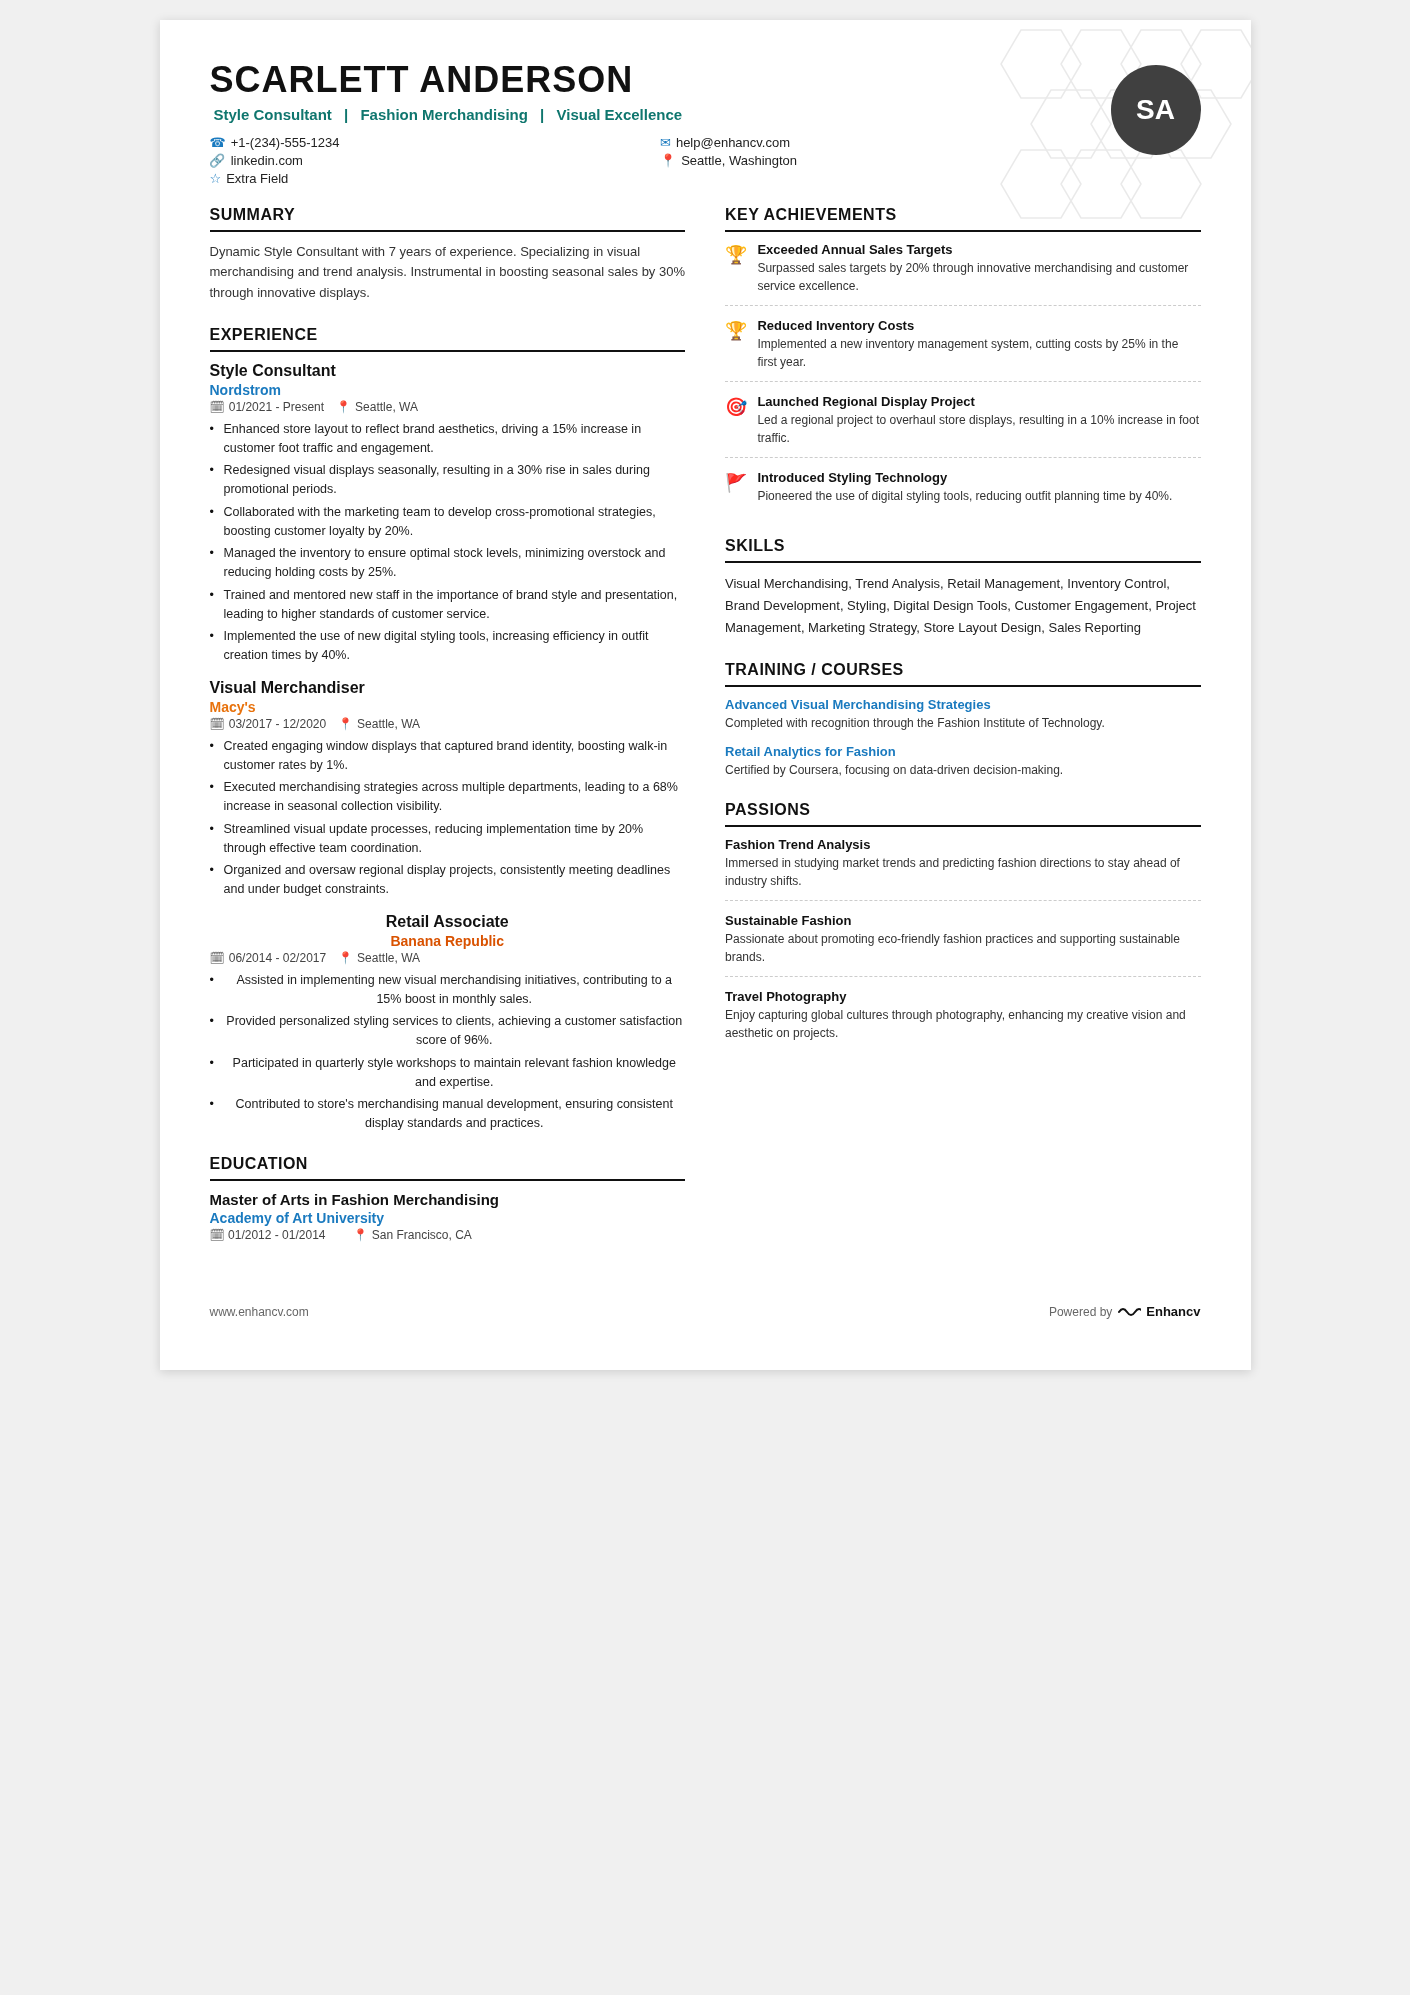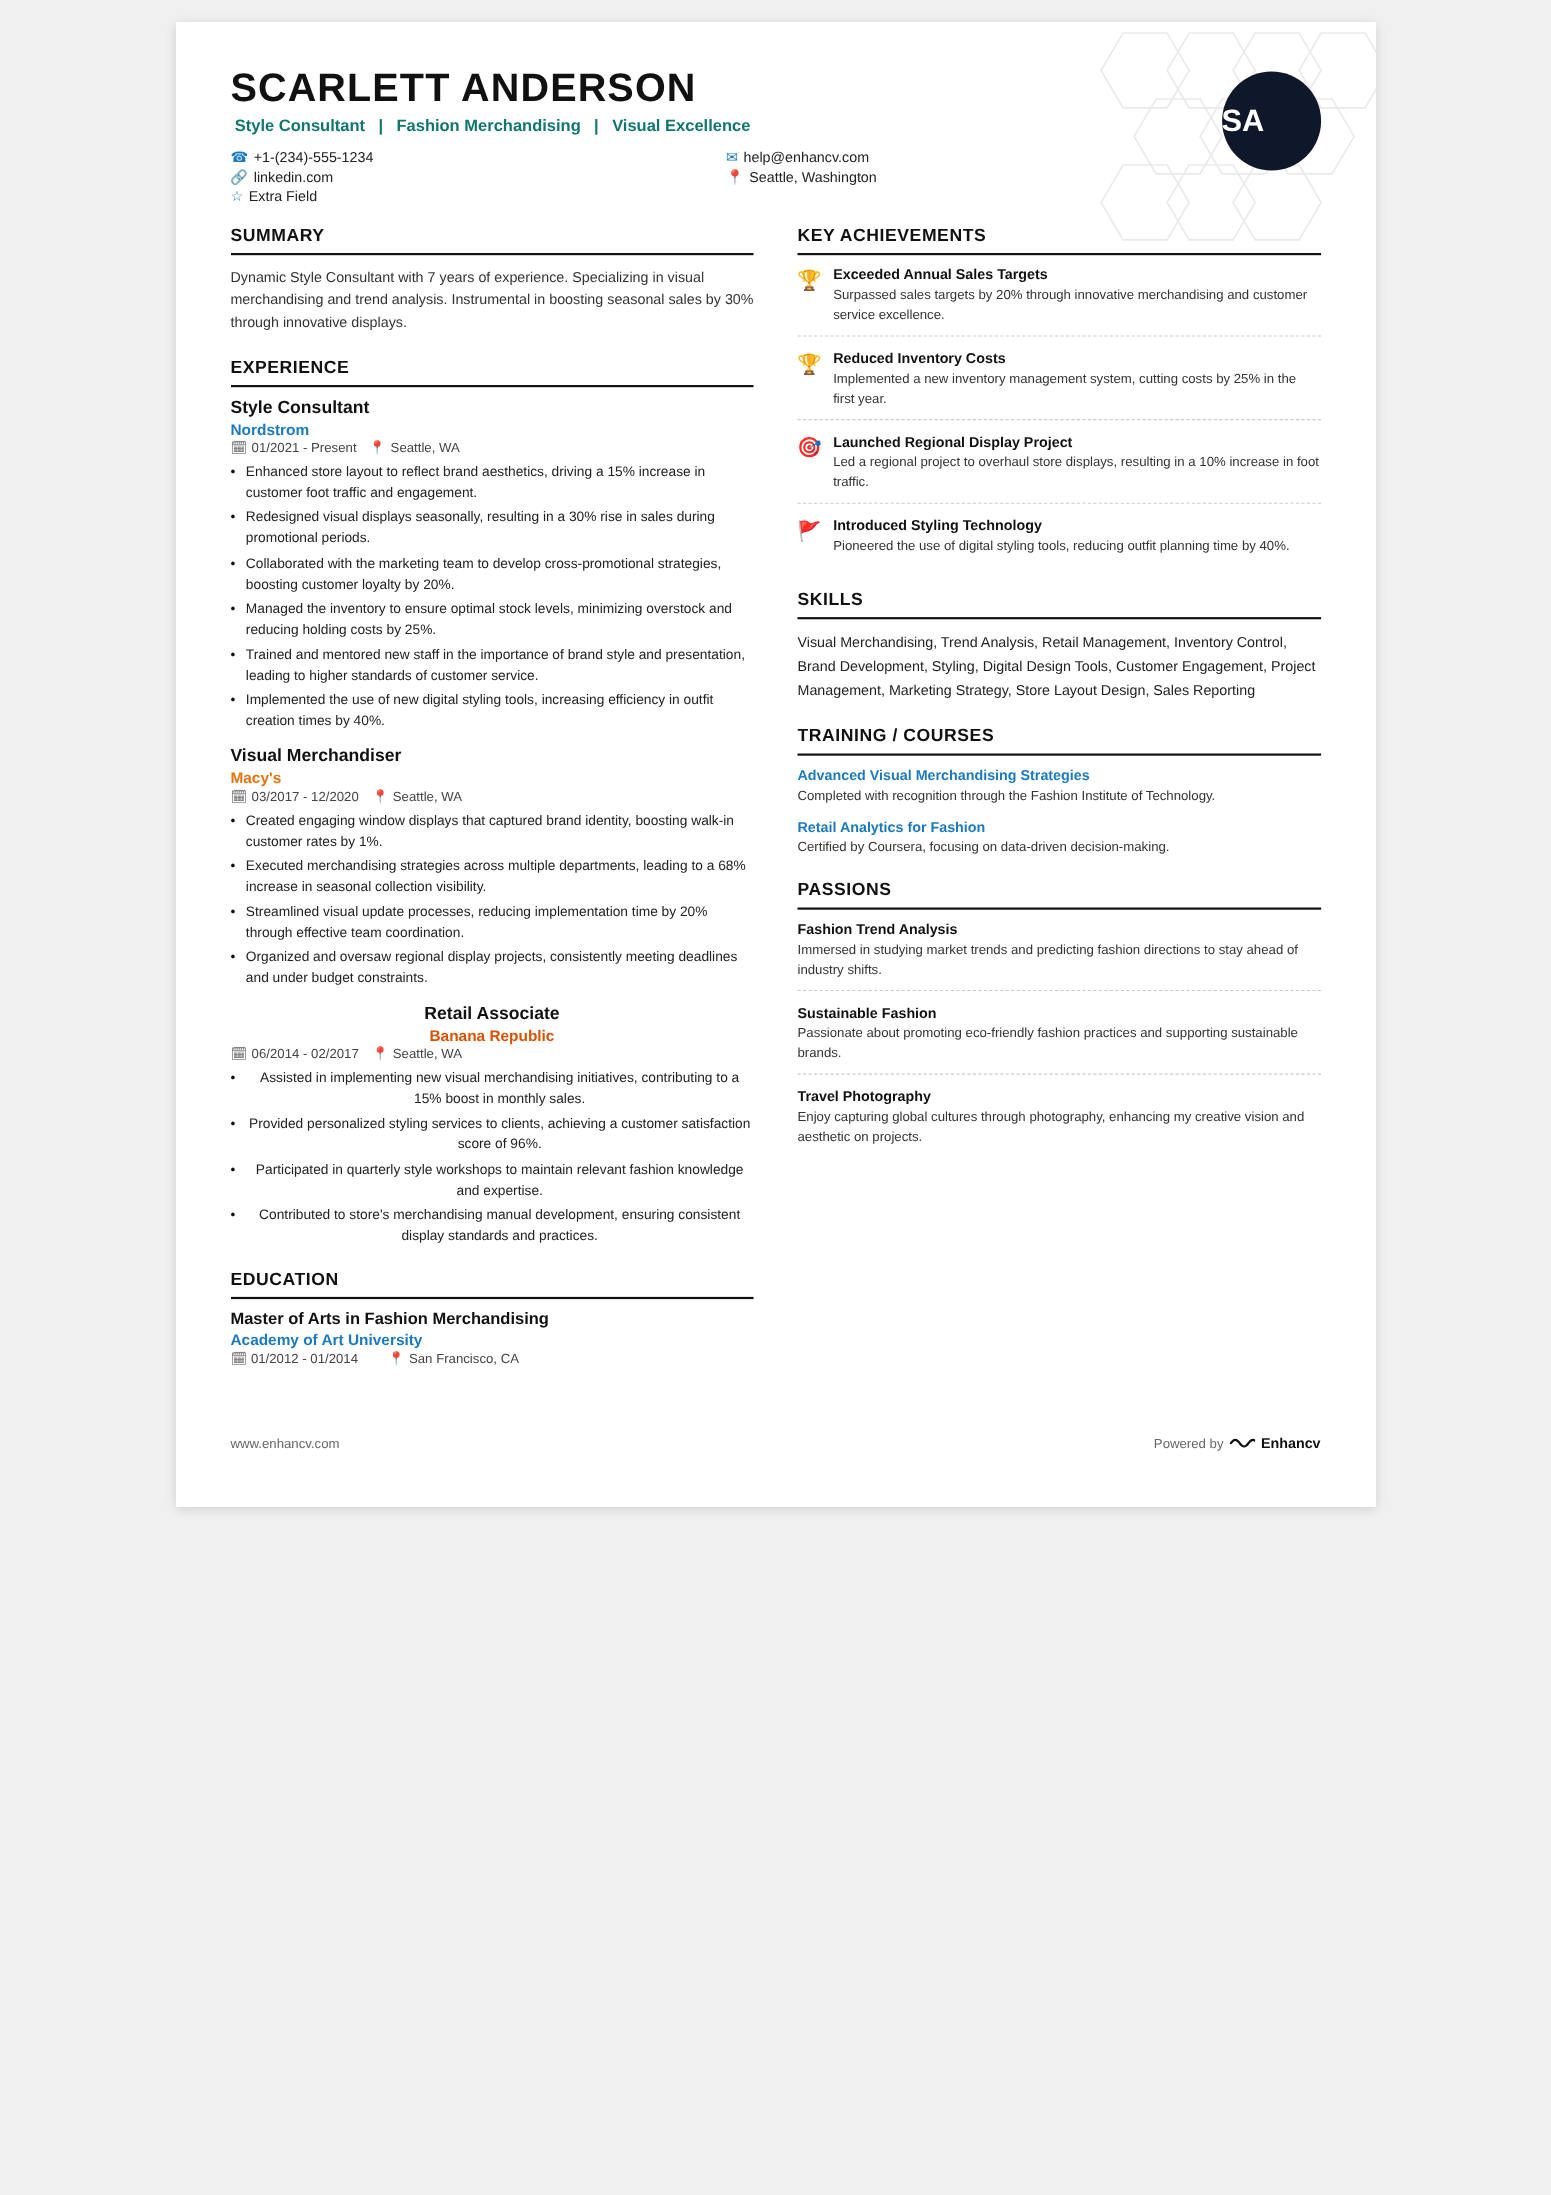--- a/index.html
+++ b/index.html
@@ -50,24 +50,24 @@
     .contact-item {
       display: flex;
       align-items: center;
       gap: 5px;
     }
     .contact-icon { color: #1a7abf; font-size: 13px; }
     .avatar {
       width: 90px;
       height: 90px;
       border-radius: 50%;
-      background: #0f172a;
-      display: flex;
-      align-items: center;
-      justify-content: flex-start;
+      background: #404040;
+      display: flex;
+      align-items: center;
+      justify-content: center;
       font-size: 28px;
       font-weight: 700;
       color: #fff;
       flex-shrink: 0;
       margin-left: 20px;
       margin-top: 5px;
     }
 
     
     .section-divider {

